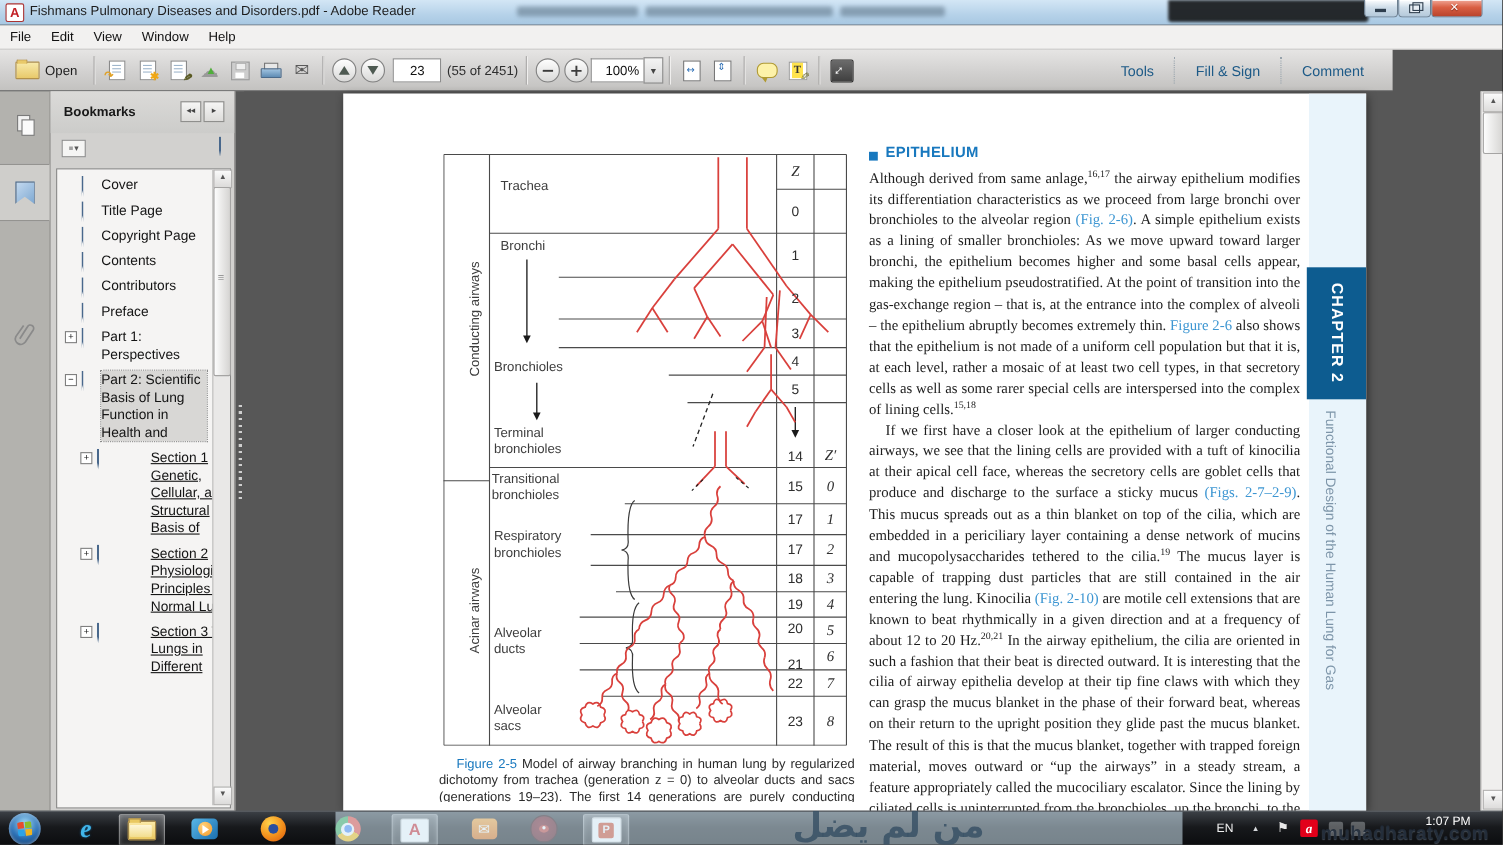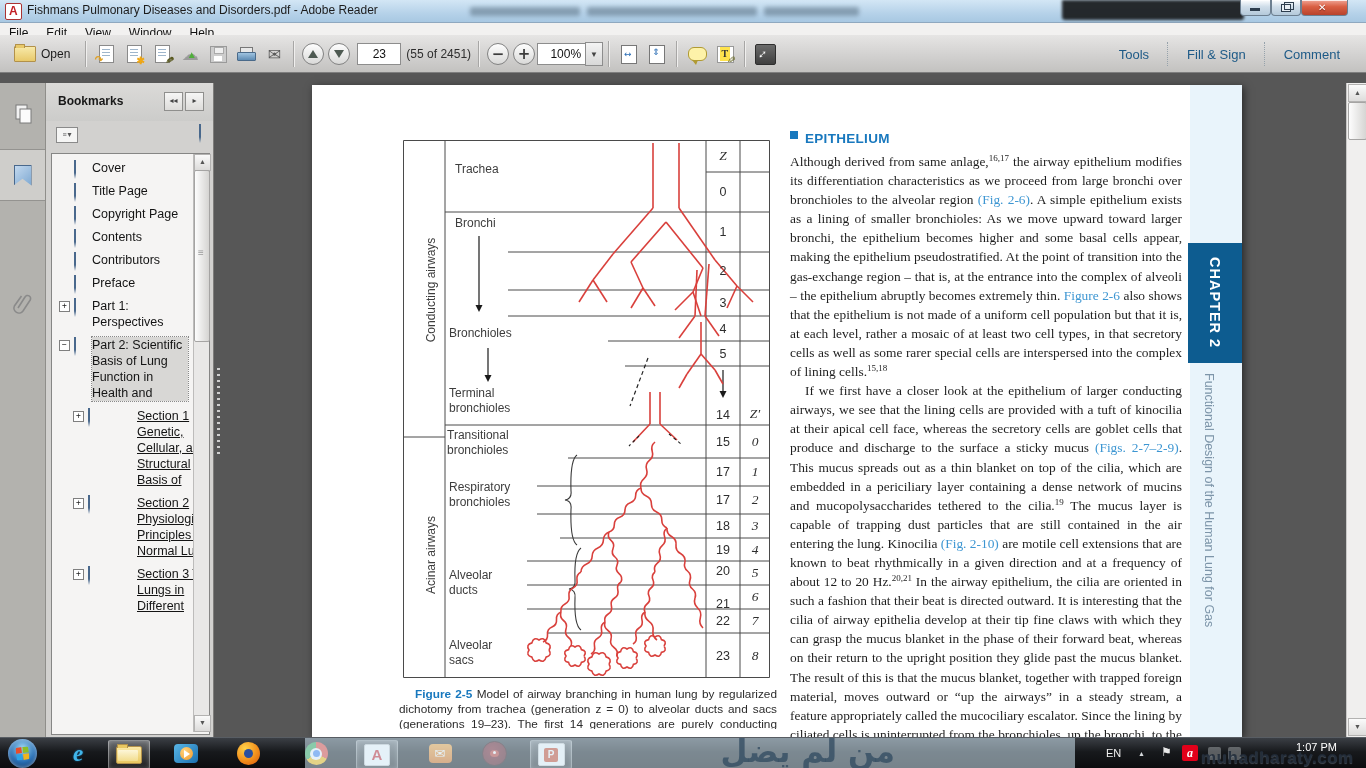--- a/index.html
+++ b/index.html
@@ -18,21 +18,21 @@
   #btn-restore{left:1271px;width:28px;}
   #btn-close{left:1301px;width:45px;background:linear-gradient(#f0a696,#d95f43 45%,#b8432c);}
   #btn-min:before{content:"";position:absolute;left:9px;bottom:4px;width:10px;height:3px;background:#2e3e4e;}
   #btn-restore:before{content:"";position:absolute;left:9px;top:4px;width:8px;height:6px;border:1px solid #2e3e4e;background:#e8eef4;}
   #btn-restore:after{content:"";position:absolute;left:12px;top:2px;width:8px;height:6px;border:1px solid #2e3e4e;}
   #btn-close:before{content:"\2715";position:absolute;left:16px;top:1px;font:bold 10px/13px "DejaVu Sans",sans-serif;color:#fff;text-shadow:0 1px 1px #7c2315;}
   
   #menubar{position:absolute;left:0;top:23px;width:1366px;height:21px;background:#f2f1f0;border-bottom:1px solid #d9d8d7;}
   .menu-item{display:inline-block;padding:3px 9px 0 9px;font-size:12px;color:#111;}
   
-  #toolbar{position:absolute;left:0;top:35px;width:1366px;height:37px;background:linear-gradient(#e6e5e4,#d2d1d0 55%,#c3c2c0);border-bottom:1px solid #7e7e7e;}
+  #toolbar{position:absolute;left:0;top:45px;width:1266px;height:37px;background:linear-gradient(#e6e5e4,#d2d1d0 55%,#c3c2c0);border-bottom:1px solid #7e7e7e;}
   .tsep{display:inline-block;width:1px;height:26px;background:#a7a6a5;border-right:1px solid #f0efee;vertical-align:middle;margin:0 5px;}
   .dotsep{display:inline-block;width:1px;height:24px;border-left:1px dotted #96a2ab;vertical-align:middle;margin:0 2px;}
   #tb-left{position:absolute;left:8px;top:5px;height:28px;display:flex;align-items:center;}
   .tbtn{position:relative;display:inline-flex;align-items:center;justify-content:center;height:26px;min-width:26px;border:1px solid transparent;border-radius:2px;background:transparent;padding:0 2px;margin:0 1px;font-family:inherit;}
   #open-btn{padding:0 8px 0 4px;}
   #open-btn span.lbl{font-size:12px;color:#1c1c1c;margin-left:5px;}
   .folder{position:relative;width:20px;height:14px;background:linear-gradient(#f7e9a9,#e8c96a);border:1px solid #b2914a;border-radius:1px;}
   .folder:before{content:"";position:absolute;left:0;top:-3px;width:8px;height:3px;background:#e8c96a;border:1px solid #b2914a;border-bottom:none;border-radius:1px 1px 0 0;}
   .pg{position:relative;width:13px;height:16px;background:#fff;border:1px solid #8a8a8a;}
   .pg i{position:absolute;left:2px;width:8px;height:1px;background:#9fb6cc;}
@@ -105,24 +105,24 @@
   
   #figure{position:absolute;left:91px;top:55px;width:367px;height:538px;}
   #fig-svg{position:absolute;left:0;top:0;}
   .fcell{position:absolute;display:flex;align-items:center;justify-content:center;font-size:12.5px;color:#2e2e2e;}
   .fcell.ital{font-style:italic;font-family:"Liberation Serif",serif;font-size:13.5px;}
   .fcell.rbot{align-items:flex-end;padding-bottom:3px;box-sizing:border-box;}
   .fl{position:absolute;font-size:12px;line-height:14.5px;color:#3d3d3d;}
   .side{position:absolute;width:140px;height:14px;text-align:center;font-size:12px;color:#3d3d3d;transform:rotate(-90deg);white-space:nowrap;}
   
   #caption{position:absolute;left:87px;top:602px;width:378px;height:42px;overflow:hidden;font-size:11.8px;line-height:15px;color:#2b2b2b;text-align:justify;}
-  #caption b{color:#1878be;font-weight:bold;padding-left:16px;}
+  #caption b{color:#1878be;font-weight:normal;padding-left:16px;}
   
   #article{position:absolute;left:478px;top:46px;width:392px;}
-  #art-head{display:flex;align-items:flex-start;margin-bottom:6px;}
+  #art-head{display:flex;align-items:flex-end;margin-bottom:6px;}
   #art-head .sq{width:8px;height:8px;background:#1878be;margin-right:7px;}
   #art-head .ht{font-weight:bold;font-size:13.5px;color:#1878be;letter-spacing:.3px;}
   #article p{margin:0;font-family:"Liberation Serif",serif;font-size:13.4px;line-height:19.1px;color:#1e1e1e;text-align:justify;}
   #article p.ind{text-indent:15px;}
   #article .ref{color:#3d96d2;}
   #article .sup{vertical-align:super;font-size:9px;line-height:0;}
   
   #strip{position:absolute;left:878px;top:0;width:52px;height:652px;background:#e9f4fb;}
   #chap-tab{position:absolute;left:876px;top:158px;width:54px;height:120px;background:#0d5c90;display:flex;align-items:center;justify-content:center;}
   #chap-tab span{writing-mode:vertical-rl;font-weight:bold;font-size:14.5px;color:#fff;letter-spacing:1px;white-space:nowrap;}

